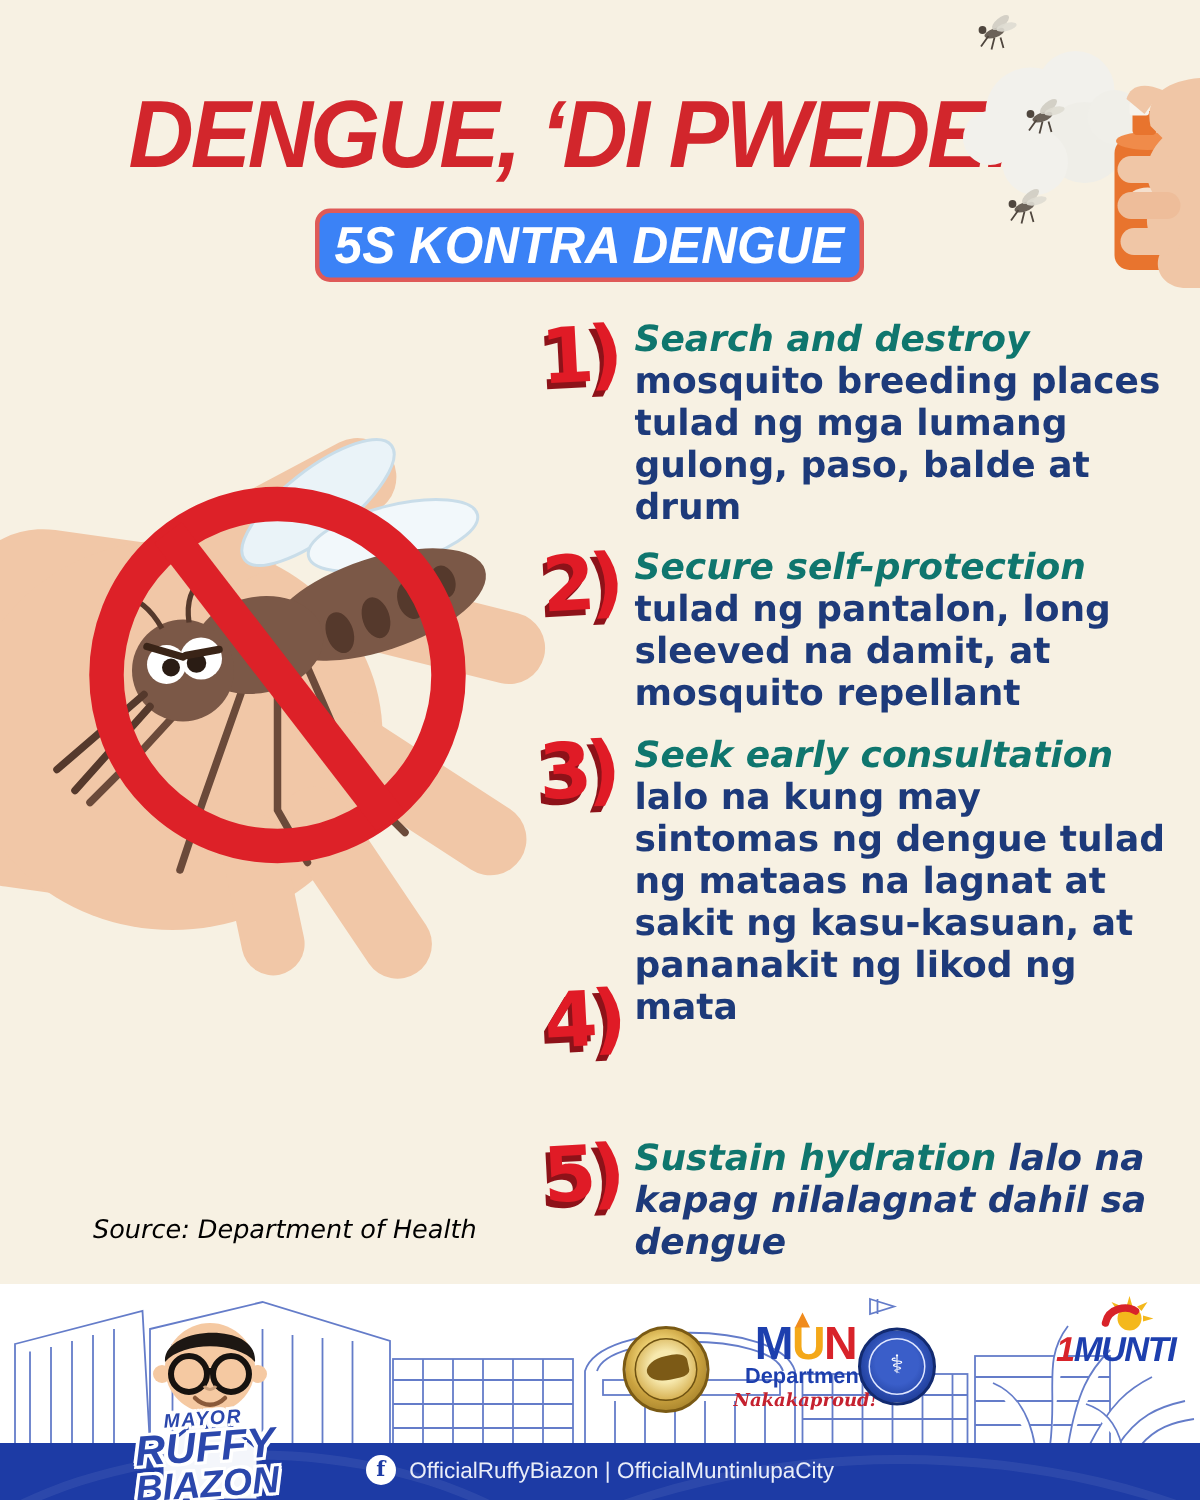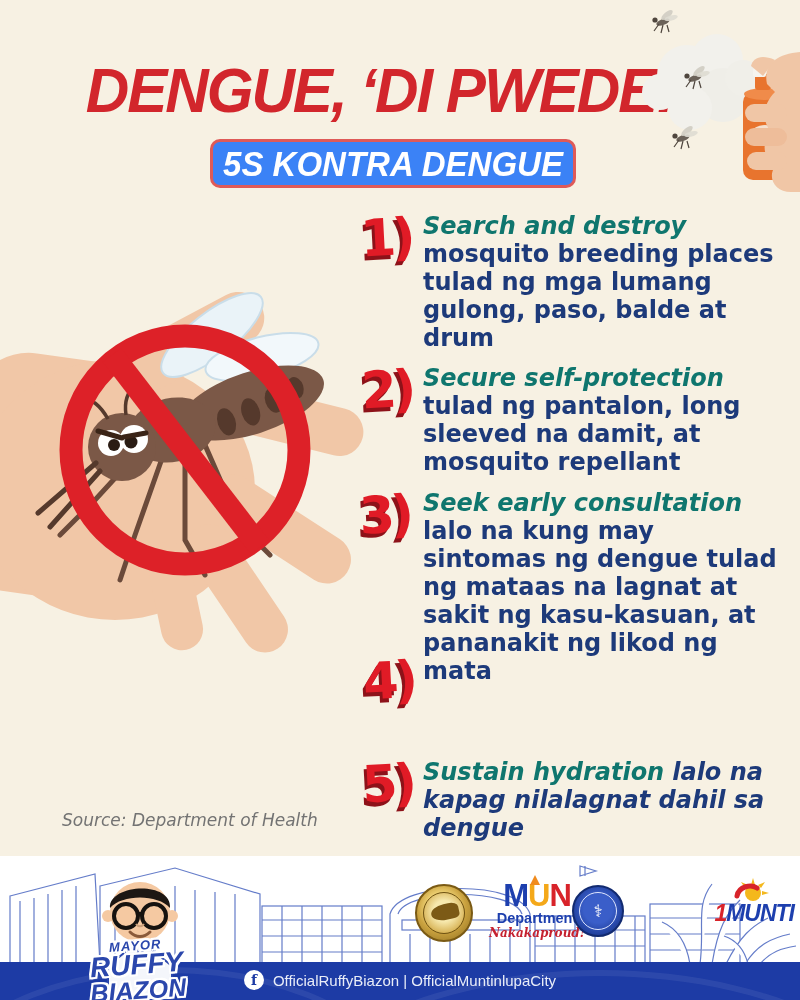--- a/index.html
+++ b/index.html
@@ -37,21 +37,21 @@
   .txt { width:355px; font-size:24px; line-height:1.17; font-weight:bold; }
   .head { color:#0f766e; font-style:italic; font-weight:bold; }
   .head.block { display:block; }
   .body { color:#1d3a7a; font-weight:bold; }
   .inline .head { margin-right:8px; }
   .inline .body { font-style:italic; }
   .i1{top:212px}.i2{top:364px}.i3{top:489px}.i4{top:655px}.i5{top:758px}
 
   .source {
     position:absolute; left:62px; top:810px;
-    font-size:17px; font-style:italic; color:#737373; font-weight:500;
+    font-size:17px; font-style:italic; color:#000000; font-weight:500;
   }
 
   
   .spray-illo { position:absolute; top:0; right:0; width:175px; height:215px; }
   .hand-illo  { position:absolute; top:235px; left:0; width:380px; height:430px; }
 
   
   .footer-white { position:absolute; left:0; top:856px; width:800px; height:144px; background:#ffffff; }
   .buildings { position:absolute; left:0; top:0; width:800px; height:108px; }
   .footer-blue { position:absolute; left:0; top:962px; width:800px; height:38px; background:#1d3ba5; overflow:hidden; }
@@ -98,21 +98,21 @@
                color:#ffffff; font-size:17px; }
 
   .mycp { left:638px; top:26px; width:62px; height:62px; border-radius:50%; background:#ffffff;
           box-shadow:0 0 4px rgba(0,0,0,.25); text-align:center; overflow:hidden;
           font-family:"Liberation Sans", sans-serif; }
   .mycp .tag { font-size:6px; color:#d8232a; font-weight:bold; margin-top:8px; letter-spacing:.5px; }
   .mycp .big { font-size:17px; font-weight:900; color:#1d3fae; line-height:1; }
   .mycp .y { color:#d8232a; }
   .mycp svg { display:block; margin:1px auto 0; }
 
-  .munti { left:704px; top:22px; width:90px; text-align:right; font-family:"Liberation Sans", sans-serif; }
+  .munti { left:704px; top:8px; width:90px; text-align:left; font-family:"Liberation Sans", sans-serif; }
   .munti .word { font-size:23px; font-weight:900; font-style:italic; color:#1d3fae; letter-spacing:-1px; line-height:1; }
   .munti .one { color:#d8232a; }
   .munti svg { display:block; margin:0 auto -2px; }
 
   .wave { position:absolute; border-radius:50%; border:6px solid rgba(255,255,255,.07); }
   .w1 { width:500px; height:300px; left:-80px; top:5px; }
   .w2 { width:700px; height:400px; left:250px; top:8px; }
 </style>
 </head>
 <body>

